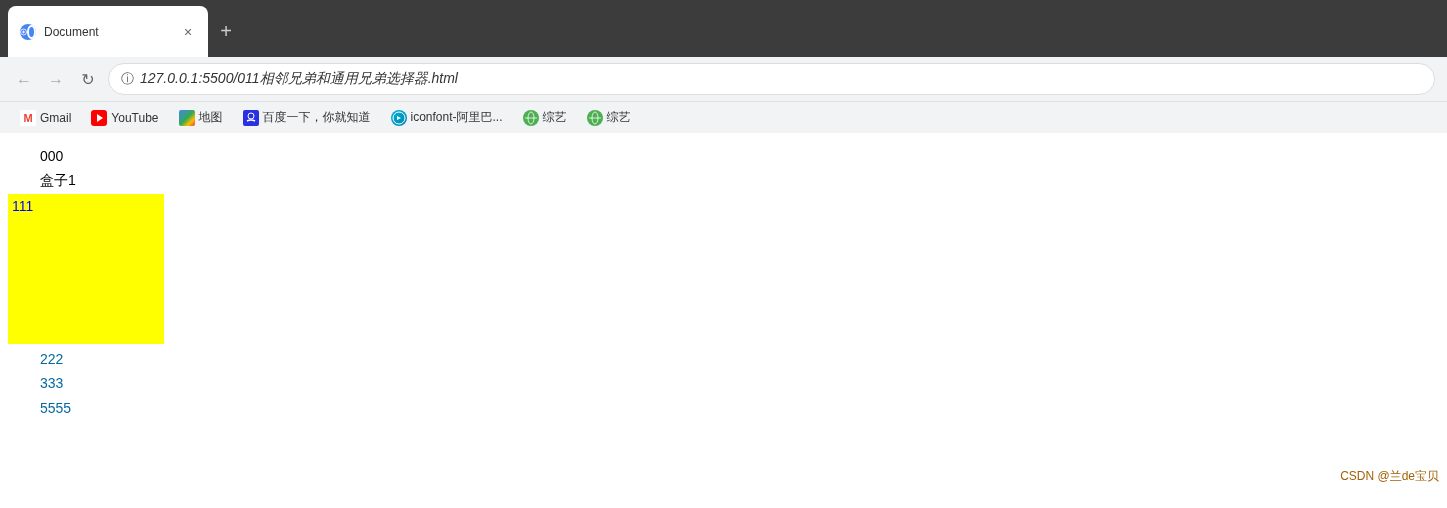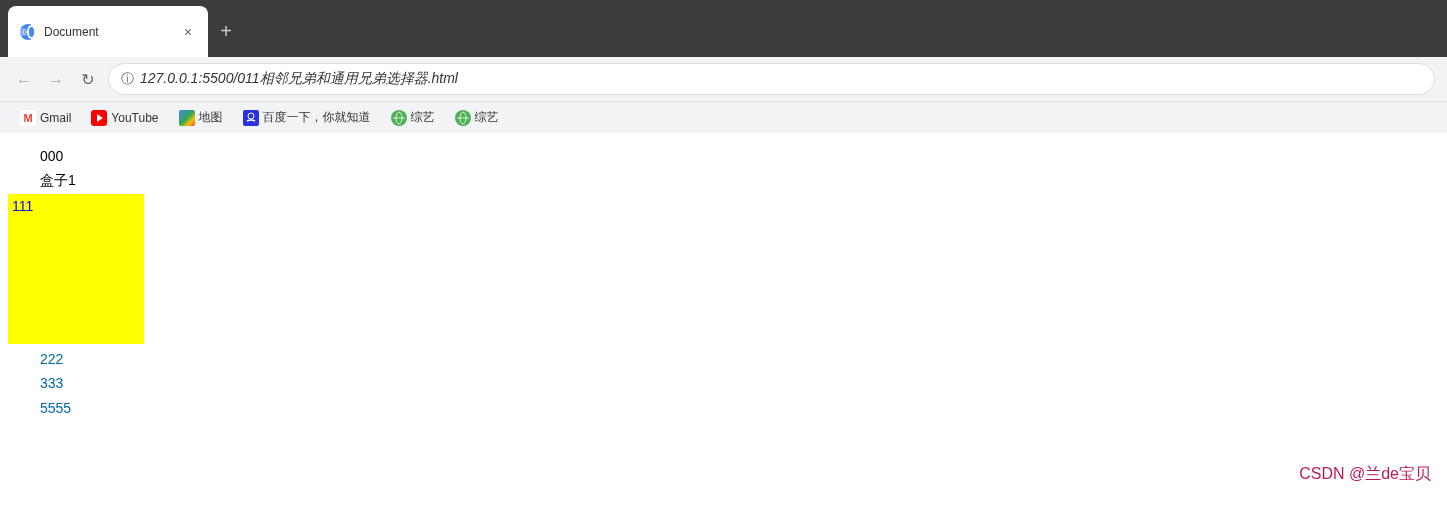--- a/index.html
+++ b/index.html
@@ -247,40 +247,40 @@
       line-height: 1.6;
       margin-bottom: 2px;
       margin-left: 32px;
     }
 
     .content-line.blue {
       color: #0369a1;
     }
 
     .yellow-box {
-      width: 136px;
+      width: 156px;
       height: 150px;
       background: #ffff00;
       margin-bottom: 4px;
       display: flex;
       align-items: flex-start;
       padding: 4px;
     }
 
     .yellow-box-text {
       font-size: 14px;
       color: #0000ff;
     }
 
     .watermark {
       position: absolute;
       bottom: 8px;
-      right: 16px;
-      font-size: 16px;
-      color: #be185d;
+      right: 8px;
+      font-size: 12px;
+      color: #a16207;
     }
   </style>
 </head>
 <body>
 
 <div class="browser-chrome">
 
   <div class="tab-bar">
     <div class="tab">
       <div class="tab-favicon">
@@ -329,20 +329,29 @@
     <div class="bookmark-item">
       <div class="bookmark-favicon favicon-baidu">
         <svg width="14" height="14" viewBox="0 0 14 14">
           <circle cx="7" cy="5" r="3" fill="#2932e1" stroke="white" stroke-width="1"></circle>
           <path d="M3 10 Q7 8 11 10" stroke="white" stroke-width="1.5" fill="none"></path>
         </svg>
       </div>
       <span class="bookmark-label">百度一下，你就知道</span>
     </div>
 
+    <div class="bookmark-item">
+      <div class="bookmark-favicon favicon-iconfont">
+        <svg width="14" height="14" viewBox="0 0 14 14">
+          <circle cx="7" cy="7" r="6" fill="none" stroke="white" stroke-width="1"></circle>
+          <path d="M5 5 L9 7 L5 9" fill="white"></path>
+        </svg>
+      </div>
+      <span class="bookmark-label">iconfont-阿里巴...</span>
+    </div>
 
     <div class="bookmark-item">
       <div class="bookmark-favicon favicon-globe">
         <svg width="14" height="14" viewBox="0 0 14 14">
           <circle cx="7" cy="7" r="6" fill="#4CAF50"></circle>
           <ellipse cx="7" cy="7" rx="3" ry="6" fill="none" stroke="white" stroke-width="0.8"></ellipse>
           <line x1="1" y1="7" x2="13" y2="7" stroke="white" stroke-width="0.8"></line>
         </svg>
       </div>
       <span class="bookmark-label">综艺</span>

